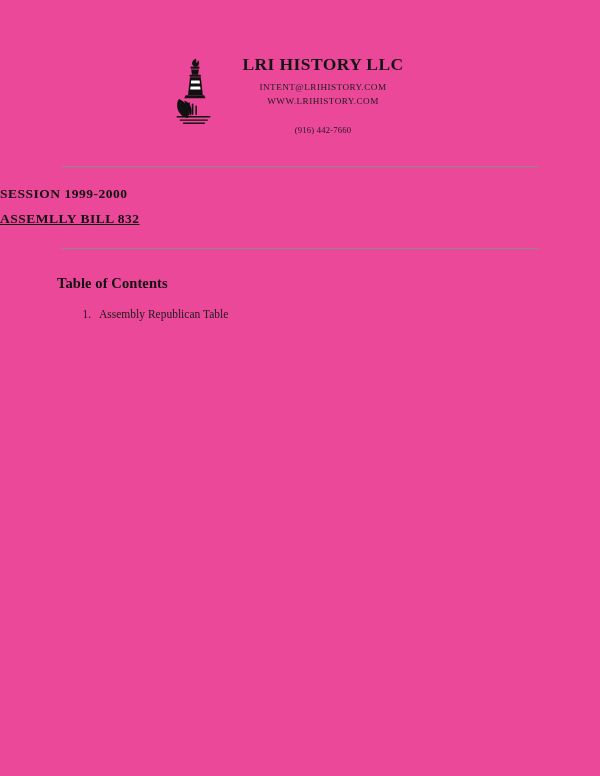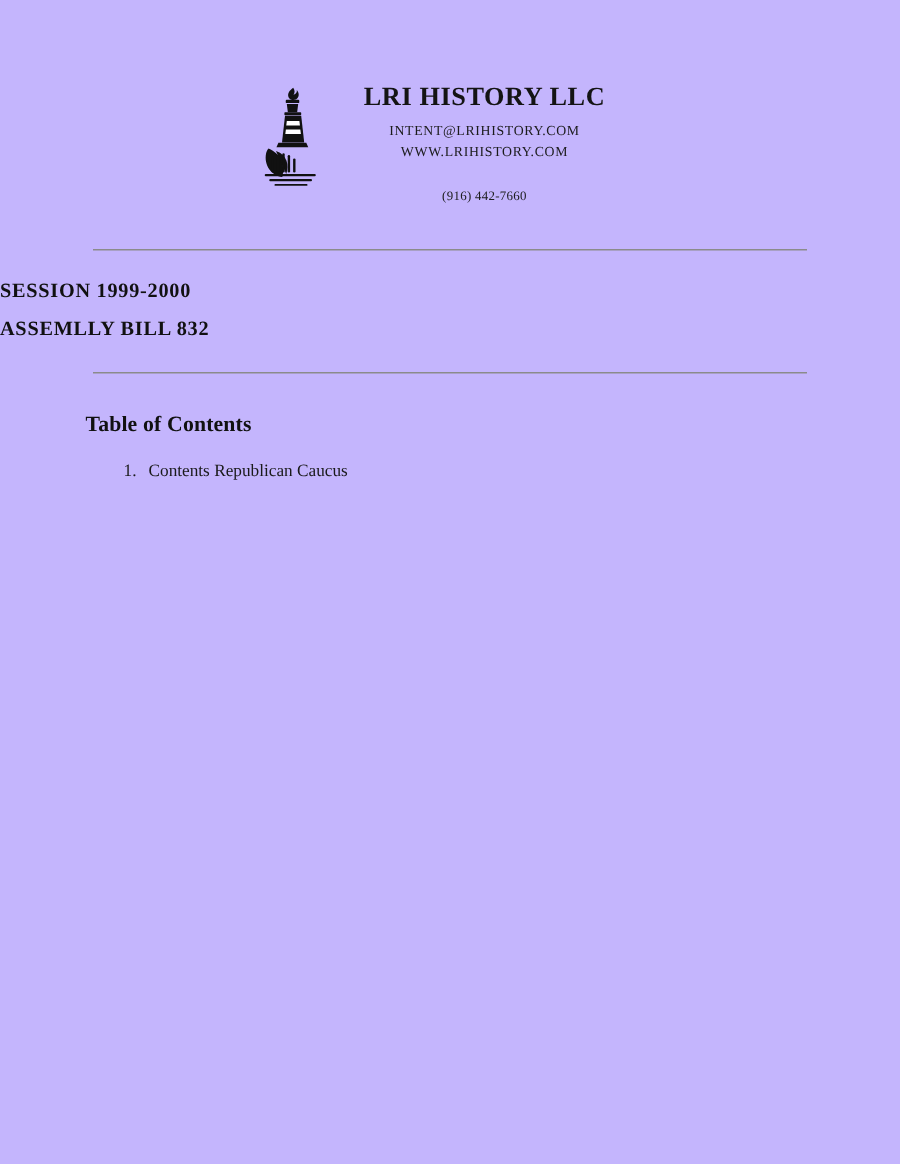--- a/index.html
+++ b/index.html
@@ -11,21 +11,21 @@
     width: 600px;
     height: 776px;
     font-family: "Liberation Serif", serif;
     color: #1a1a1a;
     position: relative;
     overflow: hidden;
   }
   .page {
     position: absolute;
     inset: 0;
-    background: #c4b5fd;
+    background: #ec4899;
     padding: 0;
   }
 
   
   .letterhead {
     display: flex;
     align-items: flex-start;
     justify-content: center;
     padding-top: 54px;
   }
@@ -76,21 +76,21 @@
     padding: 19px 82px 0 0;
   }
   .session-line {
     font-size: 13.5px;
     font-weight: 700;
     letter-spacing: 0.5px;
     color: #111111;
     margin-bottom: 9px;
     font-variant: small-caps;
   }
-  .session-line:last-child { margin-bottom: 21px; }
+  .session-line:last-child { margin-bottom: 21px; text-decoration: underline; }
 
   
   .toc {
     padding: 26px 62px 0 57px;
   }
   .toc-title {
     font-size: 14.5px;
     font-weight: 700;
     color: #111111;
     letter-spacing: 0.1px;
@@ -166,18 +166,18 @@
     <div class="session-line">ASSEMLLY BILL 832</div>
   </div>
 
   <div class="rule bottom"></div>
 
   <div class="toc">
     <div class="toc-title">Table of Contents</div>
     <ul class="toc-list">
       <li class="toc-item">
         <span class="toc-num">1.</span>
-        <span>Contents Republican Caucus</span>
+        <span>Assembly Republican Table</span>
       </li>
     </ul>
   </div>
 
 </div>
 
 </body></html>

